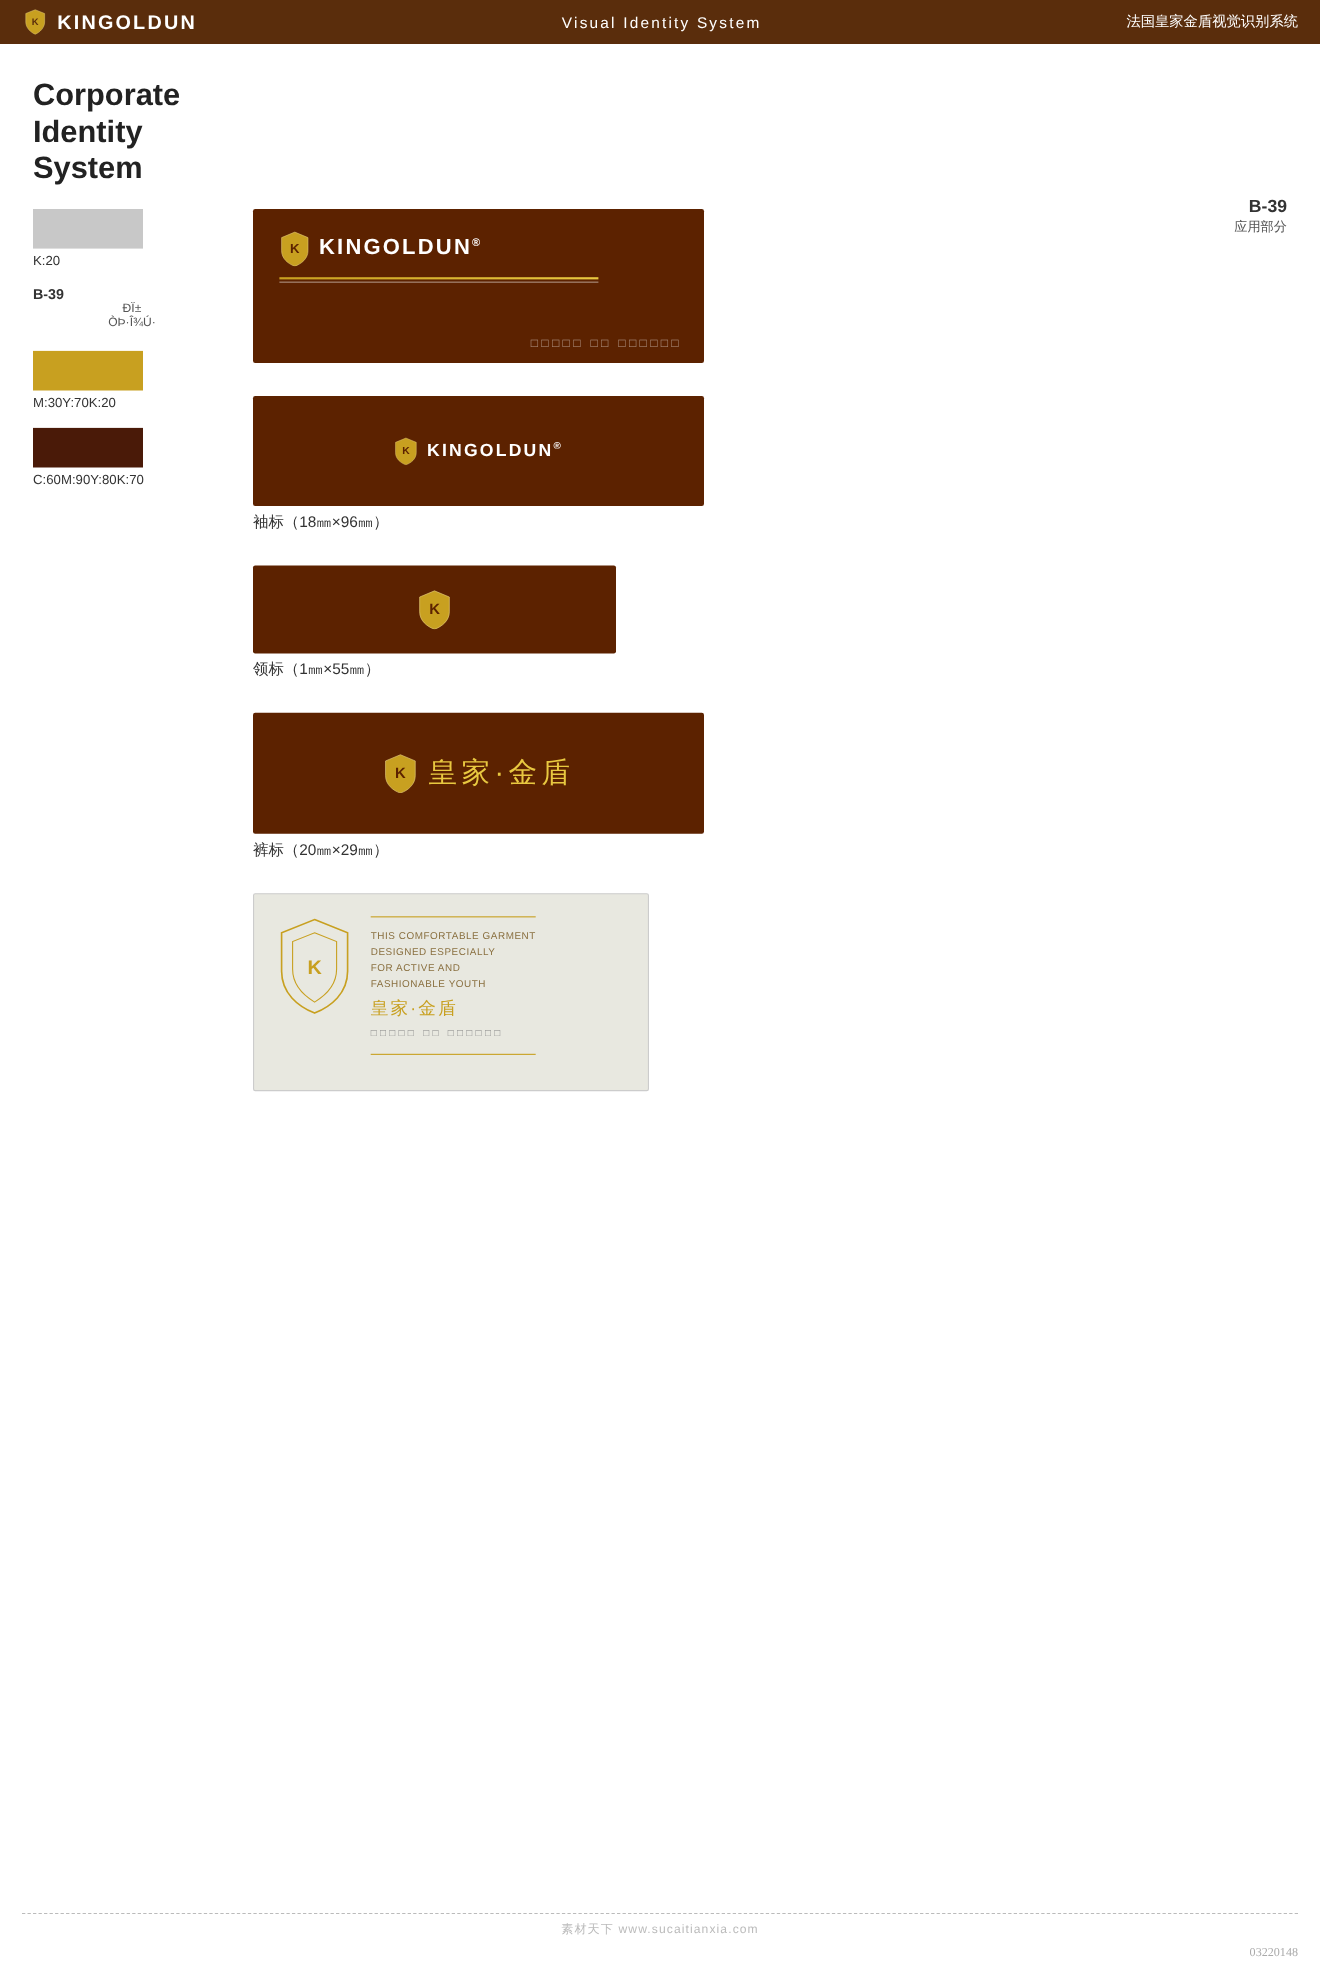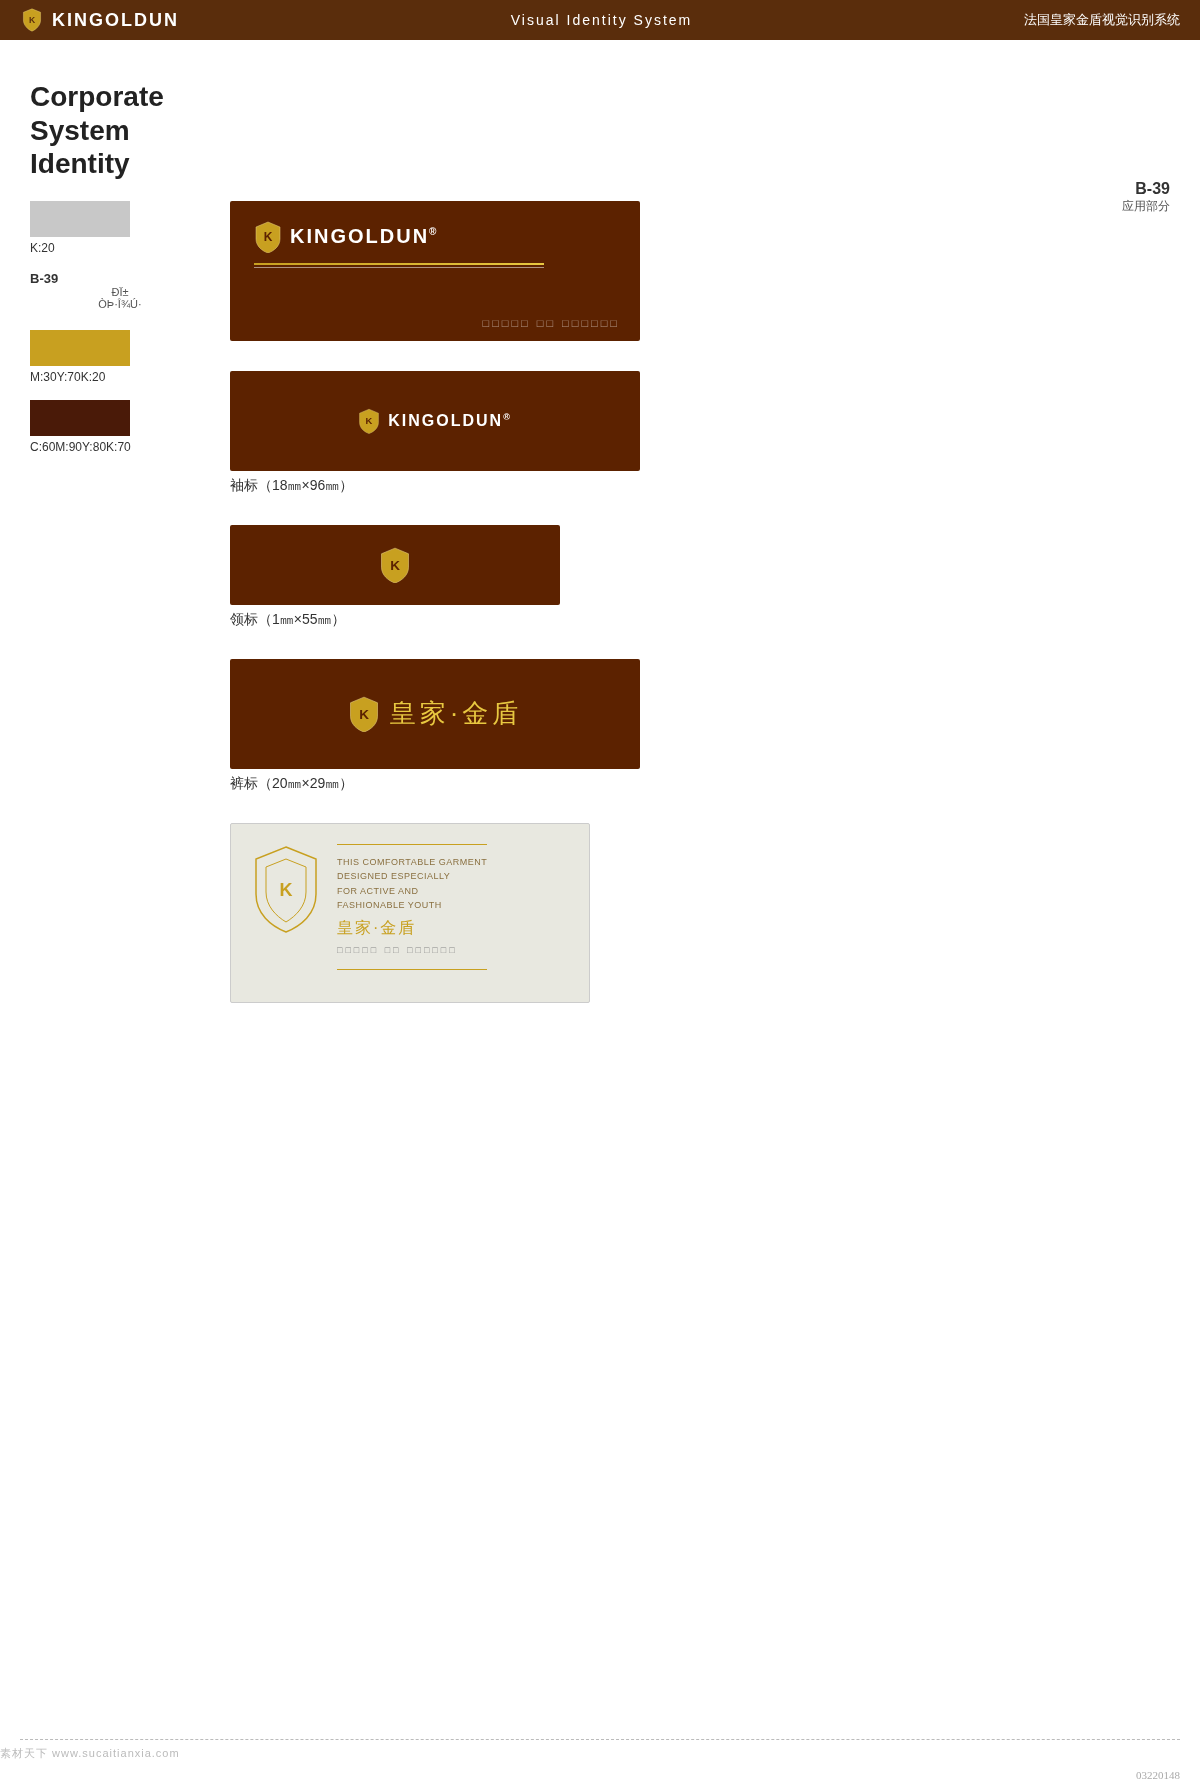--- a/index.html
+++ b/index.html
@@ -42,22 +42,21 @@
       font-size: 14px;
       letter-spacing: 2px;
     }
     .header-right {
       color: #fff;
       font-size: 13px;
     }
 
     
     .main {
-      padding: 12px 30px;
-      margin-top: 28px;
+      padding: 29px 30px;
     }
 
     
     .page-title {
       font-size: 28px;
       font-weight: bold;
       color: #222;
       line-height: 1.2;
       margin-bottom: 20px;
     }
@@ -317,22 +316,22 @@
     </svg>
     <span class="header-logo-text">KingolDun</span>
   </div>
   <div class="header-center">Visual Identity System</div>
   <div class="header-right">法国皇家金盾视觉识别系统</div>
 </div>
 
 <div class="main">
   <div class="page-title">
     <div>Corporate</div>
+    <div>Identity</div>
     <div>System</div>
-    <div>Identity</div>
   </div>
 
 
   <div class="page-code-area">
     <div class="page-code-main">B-39</div>
     <div class="page-code-sub">应用部分</div>
   </div>
 
   <div class="content-wrapper">
 
@@ -427,18 +426,18 @@
             <div class="sub-small-chars">□□□□□ □□ □□□□□□</div>
             <div class="sub-line-bottom"></div>
           </div>
         </div>
       </div>
 
     </div>
   </div>
 </div>
 
-<div style="position:absolute; bottom:30px; left:0; right:0; ">
+<div style="position:absolute; bottom:30px; left:0; right:0; text-align:center;">
   <div style="border-top:1px dashed #bbb; margin: 0 20px 6px 20px;"></div>
   <div style="font-size:11px; color:#bbb; letter-spacing:1px;">素材天下 www.sucaitianxia.com</div>
 </div>
 
 <div style="position:absolute; bottom:10px; right:20px; font-size:11px; color:#aaa;font-family:Liberation Serif, serif;">03220148</div>
 
 </body></html>

